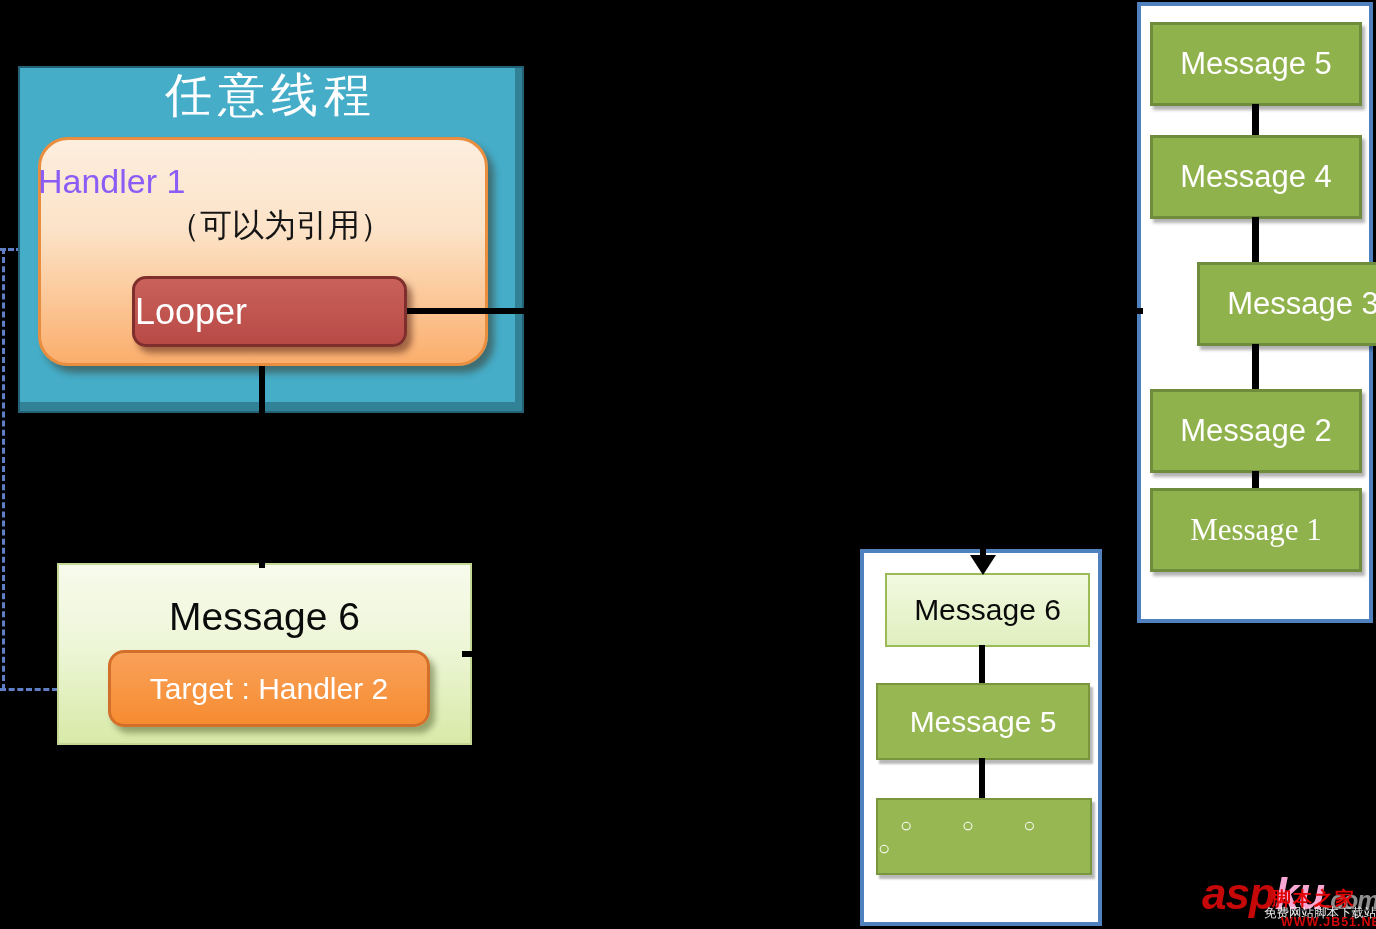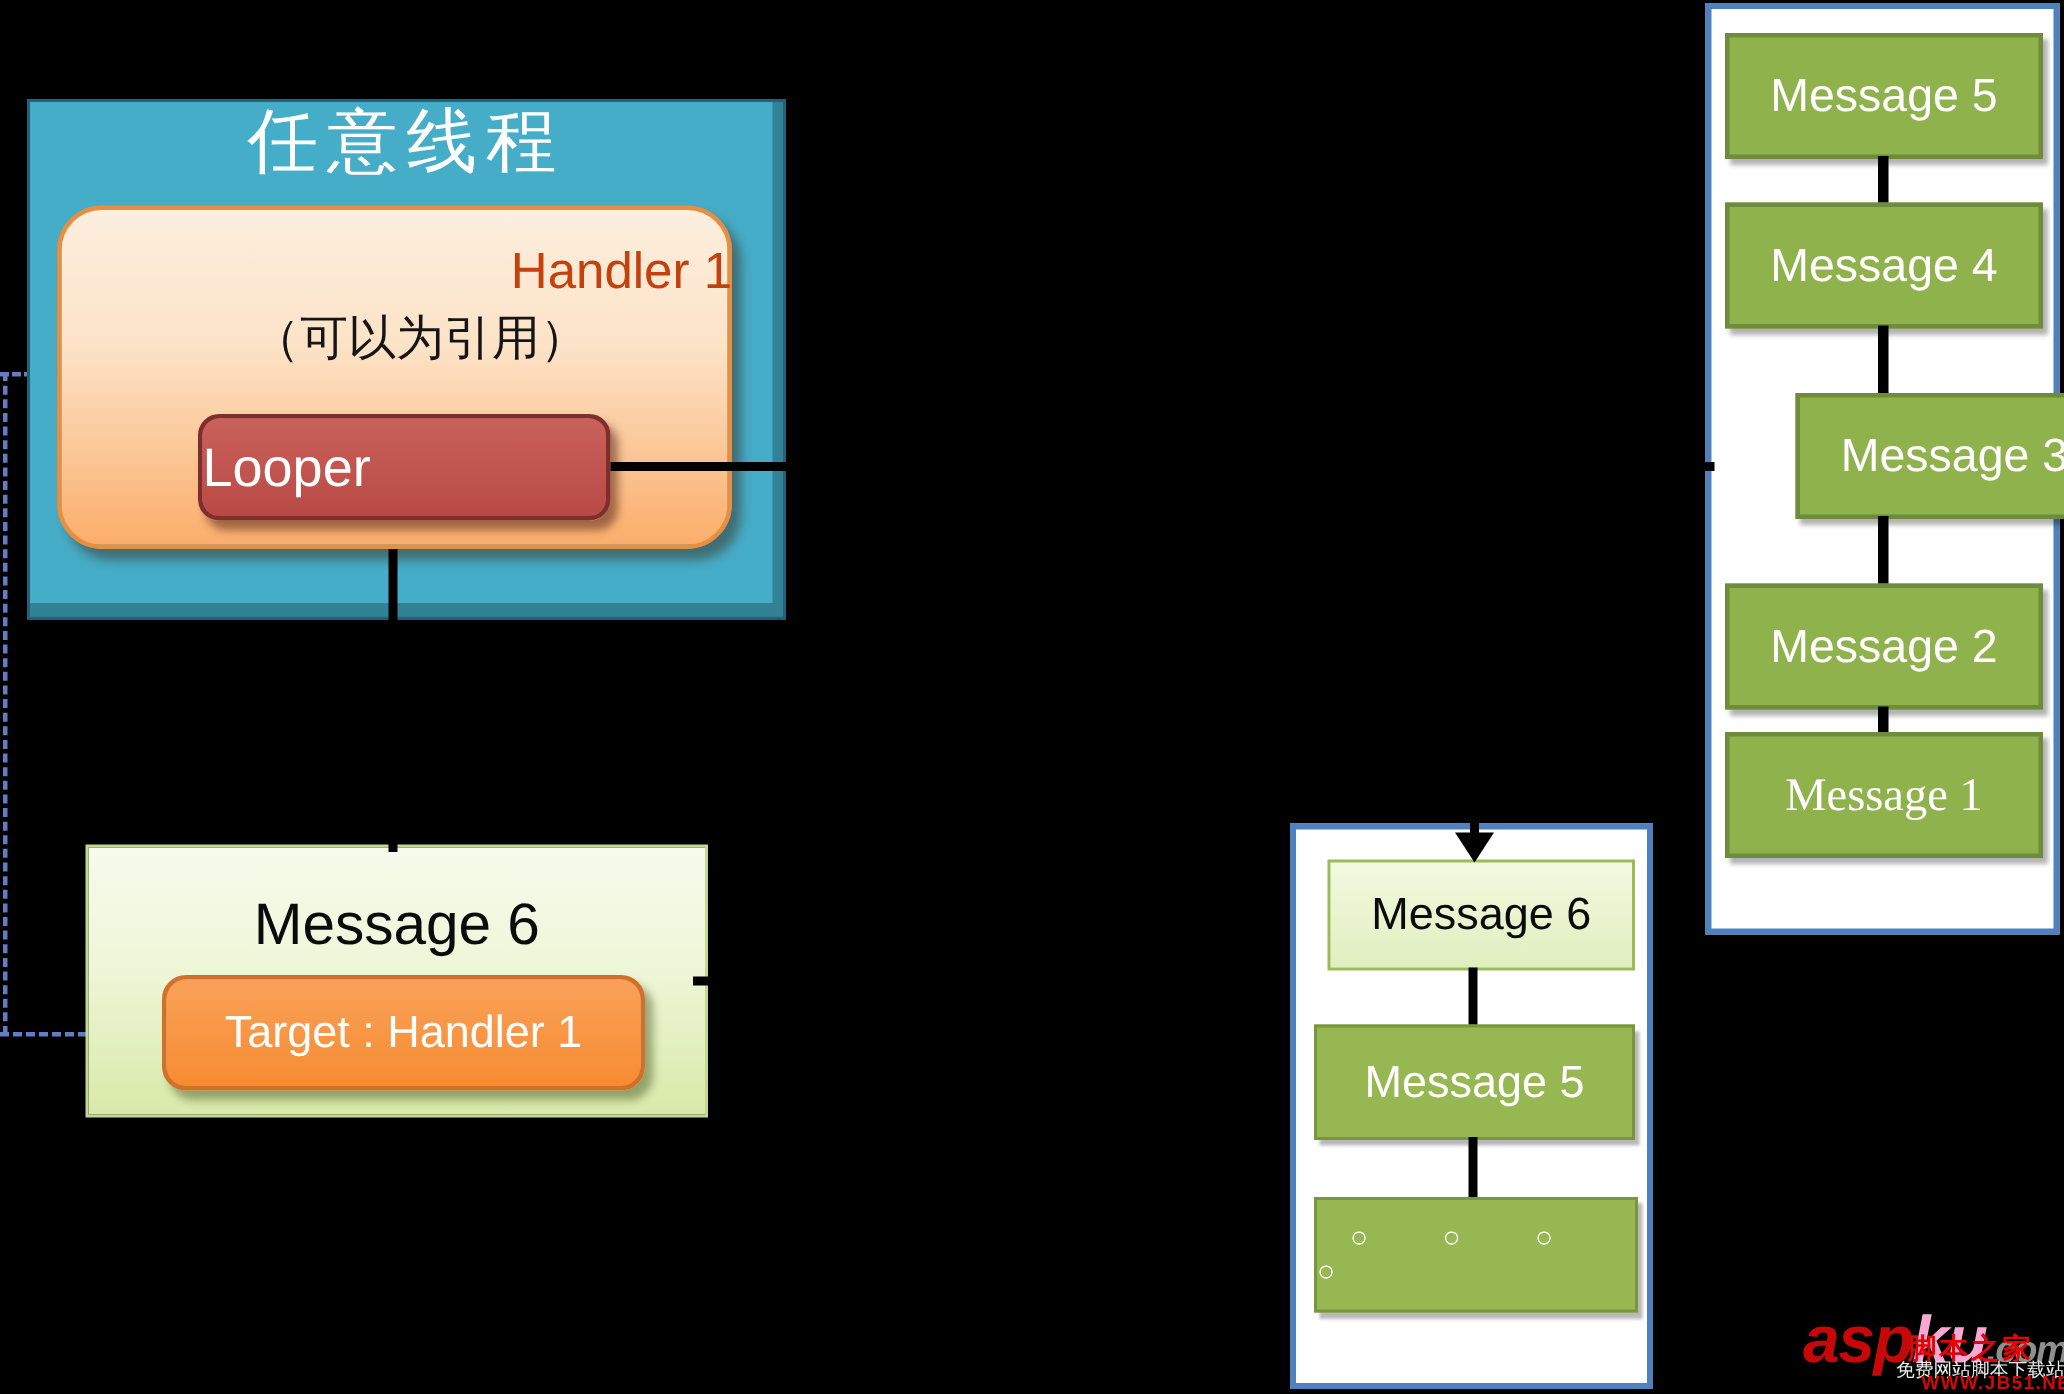--- a/index.html
+++ b/index.html
@@ -23,21 +23,21 @@
   }
   
   .handler-box{
     left:38px;top:137px;width:450px;height:229px;border-radius:30px;
     background:linear-gradient(180deg,#fdeede 0%,#fce3c8 40%,#fbae6c 100%);
     border:3px solid #e98e3f;
     box-shadow:6px 7px 7px rgba(55,30,8,.45);
   }
   .handler-title{
     left:38px;top:160px;width:450px;height:42px;
-    color:#c2410c;font-size:34px;line-height:42px;text-align:right;padding-left:46px;
+    color:#8b5cf6;font-size:34px;line-height:42px;text-align:left;
   }
   .handler-subtitle{
     left:38px;top:204px;width:484px;height:42px;
     color:#151515;font-size:32px;line-height:42px;text-align:center;
     font-family:"DejaVu Serif",serif;
   }
   
   .looper-box{
     left:132px;top:276px;width:275px;height:71px;border-radius:14px;
     background:linear-gradient(180deg,#ca615b 0%,#b84a46 100%);
@@ -168,21 +168,21 @@
   <div class="abs handler-title">Handler 1</div>
   <div class="abs handler-subtitle">（可以为引用）</div>
 
   <div class="abs looper-box">
     <span>Looper</span>
   </div>
 
   <div class="abs pending-box"></div>
   <div class="abs pending-title">Message 6</div>
   <div class="abs target-box">
-    <span>Target : Handler 1</span>
+    <span>Target : Handler 2</span>
   </div>
 
   <div class="abs queue-container"></div>
   <div class="abs q-box q1">
     <span>Message 5</span>
   </div>
   <div class="abs q-conn qc1"></div>
   <div class="abs q-box q2">
     <span>Message 4</span>
   </div>

